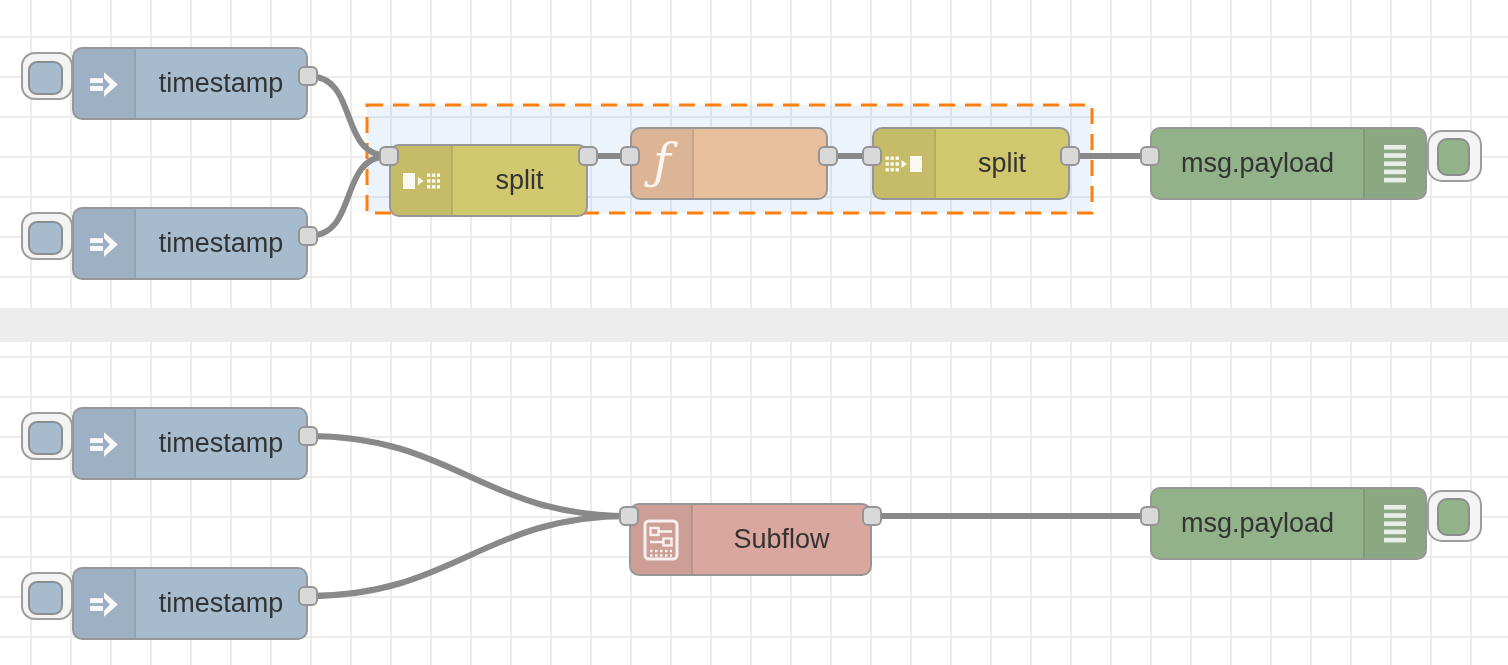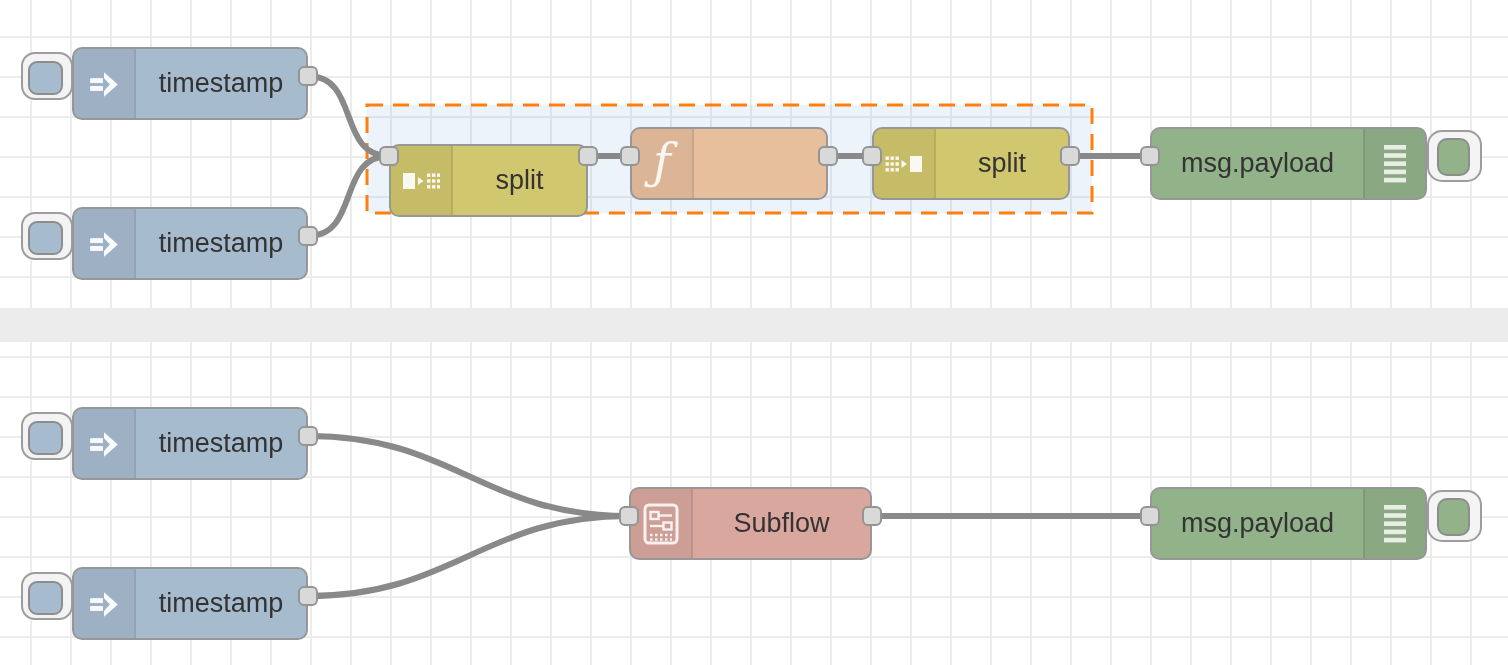--- a/index.html
+++ b/index.html
@@ -40,21 +40,21 @@
   .icon-region.left{border-right:2px solid rgba(0,0,0,0.08);}
   .icon-region.right{border-left:2px solid rgba(0,0,0,0.08);}
   .node-label{
     flex:1;display:flex;align-items:center;justify-content:center;
     font-size:27px;color:#333;white-space:nowrap;
   }
   .inject-node{background:#a7bbcf;}
   .splitjoin-node{background:#d1c76e;}
   .function-node{background:#e7bf9d;}
   .debug-node{background:#92b289;}
-  .subflow-node{background:#d9a79e;}
+  .subflow-node{background:#d9a79e;margin-top:16px;}
   .port{
     position:absolute;width:16px;height:16px;
     background:#d9d9d9;border:2px solid #949494;border-radius:6px;
     z-index:5;
   }
   .inject-button{
     position:absolute;width:52px;height:48px;
     background:#f3f3f3;border:2px solid #9d9d9d;border-radius:14px;
     box-sizing:border-box;z-index:2;
   }

